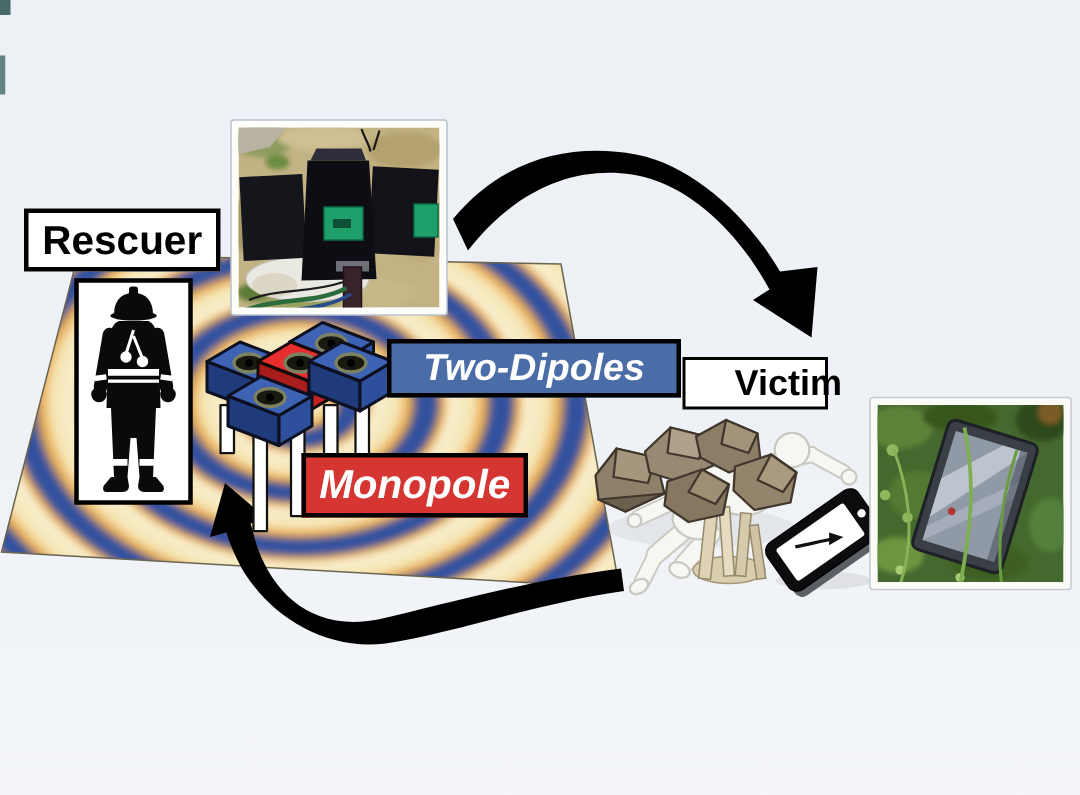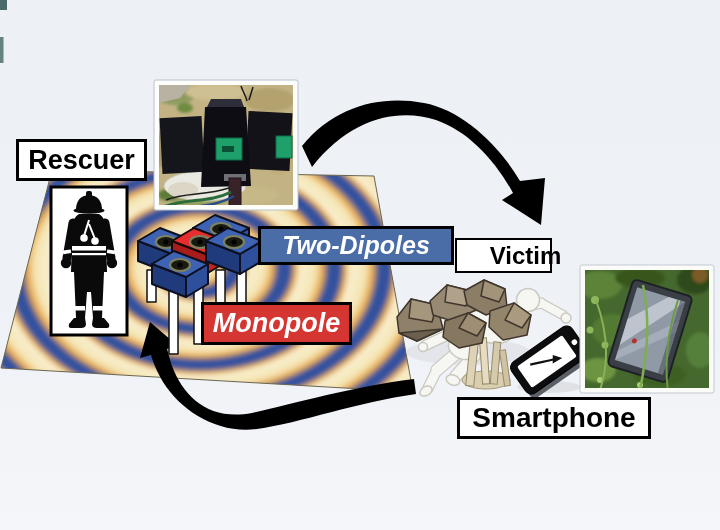--- a/index.html
+++ b/index.html
@@ -306,15 +306,14 @@
       <path d="M 668,392 C 664,360 668,330 678,300" stroke="#6b9c40" stroke-width="2" fill="none"></path>
       <path d="M 600,390 C 610,360 607,330 596,300" stroke="#86b258" stroke-width="2" fill="none"></path>
     </g>
   </g>
 </svg>
 
 <div class="label" id="lbl-rescuer">Rescuer</div>
 <div class="label accent" id="lbl-twodipoles">Two-Dipoles</div>
 <div class="label accent" id="lbl-monopole">Monopole</div>
 <div class="label" id="lbl-victim">Victim</div>
-<div class="label" id="lbl-smartphone">Smartphone</div>
 
 </div>
 
 </body></html>

